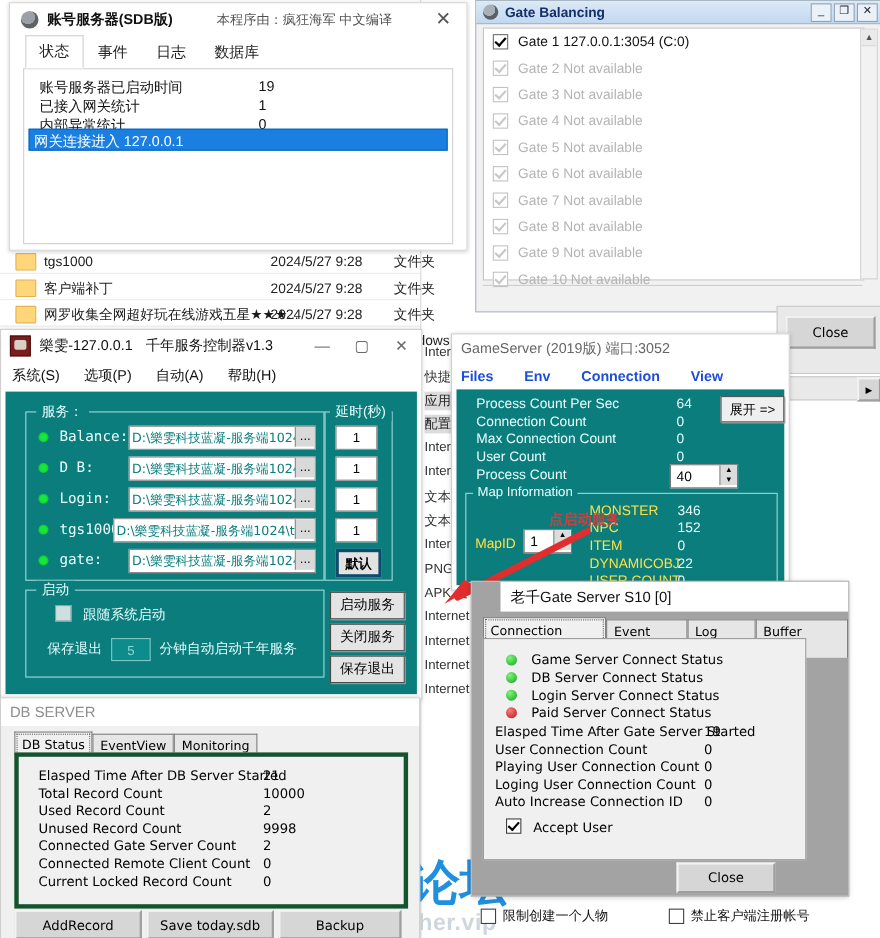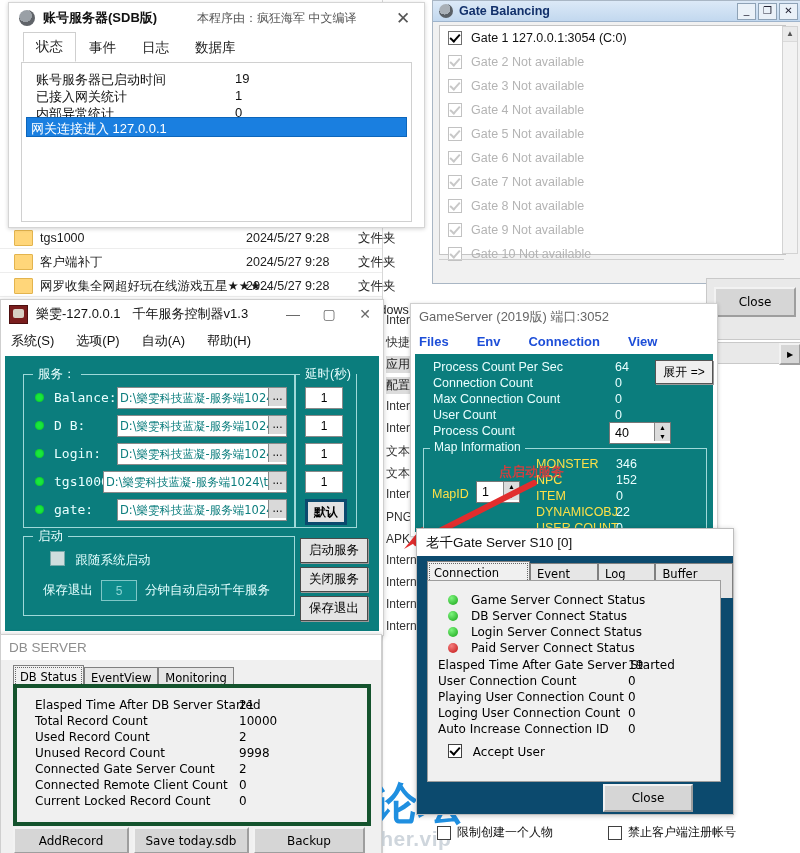--- a/index.html
+++ b/index.html
@@ -152,22 +152,22 @@
   .spin .arrows div{flex:1;font-size:7px;text-align:center;line-height:9px;color:#000;}
   #mapgrp{position:absolute;left:8px;top:94px;width:282px;height:80px;border:1px solid #9fd9d9;}
   #mapgrp .lg{position:absolute;top:-9px;left:6px;background:#0b7d7d;padding:0 4px;
               color:#eaffff;font-size:12px;}
   .map-k{position:absolute;color:#fde047;font-size:12.5px;}
   .map-v{position:absolute;left:192px;color:#eaffff;font-size:12.5px;}
   #redhint{position:absolute;left:75px;top:14px;color:#e03a3a;font-size:13px;font-weight:bold;opacity:.92;}
   #redarrow{position:absolute;left:-22px;top:30px;width:135px;height:70px;}
 
   
-  #gate10{left:416px;top:528px;width:316px;height:285px;background:#0c4a6e;
-          border:1px solid #bdbdbd;box-shadow:0 1px 5px rgba(0,0,0,.22);}
+  #gate10{left:428px;top:528px;width:316px;height:285px;background:#a3a3a3;
+          border:1px solid #bdbdbd;box-shadow:0 1px 5px rgba(0,0,0,.22);padding-left:26px;}
   #gate10 .gt-title{height:27px;display:flex;align-items:center;padding-left:9px;
                     font-size:13.5px;color:#111;background:#fff;}
   #gate10 .tabs{position:absolute;left:10px;top:32px;display:flex;align-items:flex-end;}
   .w95tab{border:1px solid #808080;border-bottom:none;background:#e6e6e6;font-size:11.5px;
           padding:3px 6px 3px;color:#000;font-family:"DejaVu Sans",sans-serif;}
   .w95tab.sel{background:#f0f0f0;outline:1px dotted #666;outline-offset:-3px;padding:4px 6px 4px;}
   #gate10 .page{position:absolute;left:10px;top:51px;width:292px;height:200px;background:#f0f0f0;
                 border:1px solid #9d9d9d;}
   .st-row{position:absolute;display:flex;align-items:center;font-size:12px;color:#000;
           font-family:"DejaVu Sans",sans-serif;}

